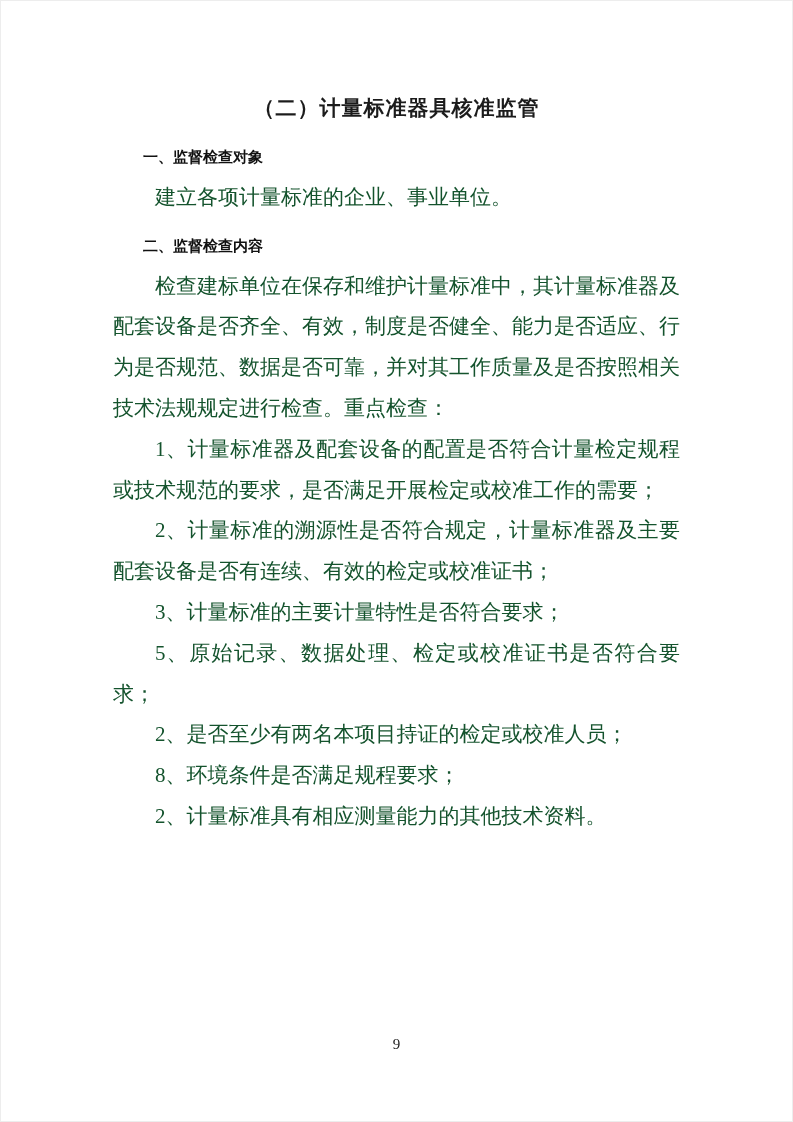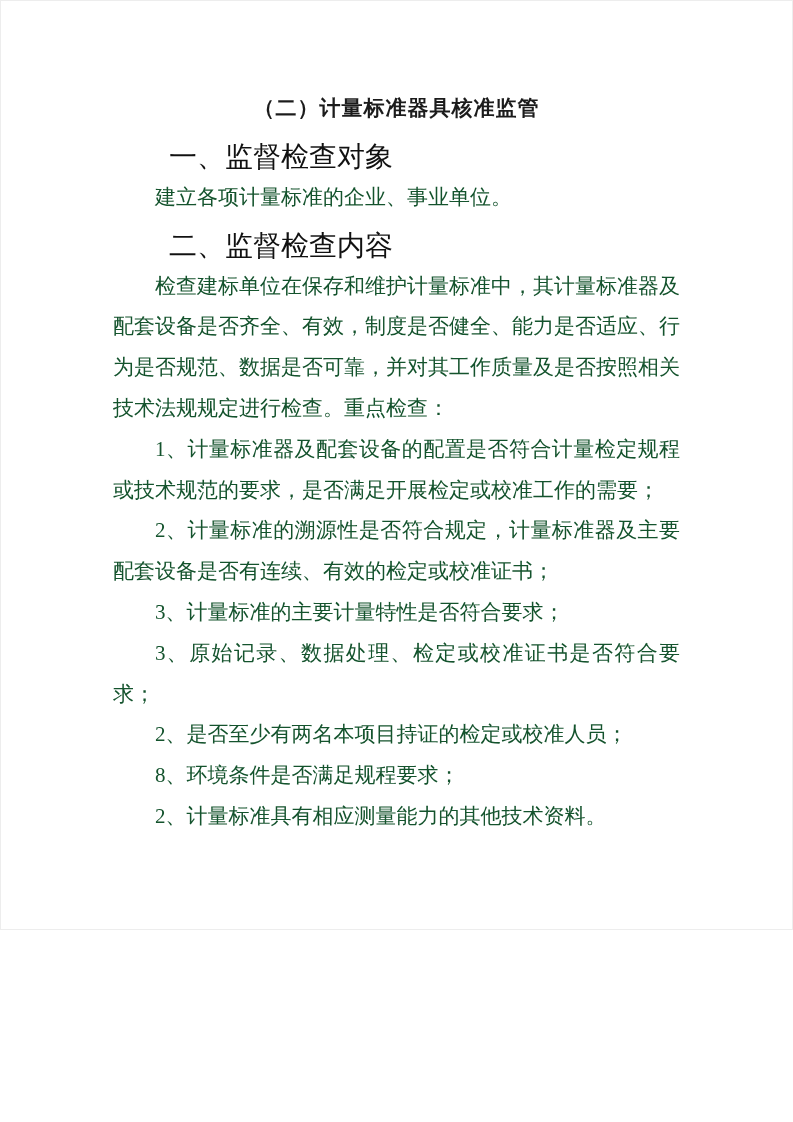--- a/index.html
+++ b/index.html
@@ -3,21 +3,21 @@
 <meta charset="utf-8">
 <style>
   * { margin: 0; padding: 0; box-sizing: border-box; }
   html, body {
     background: #ffffff;
     font-family: "Liberation Serif", "DejaVu Serif", serif;
   }
   .page {
     position: relative;
     width: 793px;
-    height: 930px;
+    height: 1122px;
     margin: 0 auto;
     background: #ffffff;
     outline: 1px solid #ededed;
     outline-offset: -1px;
     overflow: hidden;
     color: #262626;
   }
   .content {
     position: absolute;
     top: 88px;
@@ -30,24 +30,24 @@
     text-align: center;
     color: #1b1b1b;
     line-height: 41px;
     letter-spacing: 1px;
     margin-bottom: 2px;
     font-family: "Liberation Serif", "DejaVu Serif", serif;
   }
   .block { font-size: 21px; line-height: 40.8px; }
   .heading {
     font-family: "Liberation Sans", "DejaVu Sans", sans-serif;
-    font-weight: normal;
+    font-weight: bold;
     color: #111111;
     text-indent: 2em;
-    font-size: 28px;
+    font-size: 15px;
     line-height: 41px;
     margin-top: 7px;
   }
   .para {
     text-align: justify;
     text-justify: inter-ideograph;
     text-indent: 2em;
     line-break: strict;
     color: #14532d;
   }
@@ -78,21 +78,21 @@
 
     <div class="para block">检查建标单位在保存和维护计量标准中，其计量标准器及配套设备是否齐全、有效，制度是否健全、能力是否适应、行为是否规范、数据是否可靠，并对其工作质量及是否按照相关技术法规规定进行检查。重点检查：</div>
 
     <div class="para block">1、计量标准器及配套设备的配置是否符合计量检定规程或技术规范的要求，是否满足开展检定或校准工作的需要；</div>
 
     <div class="para block">2、计量标准的溯源性是否符合规定，计量标准器及主要配套设备是否有连续、有效的检定或校准证书；</div>
 
     <div class="para block">3、计量标准的主要计量特性是否符合要求；</div>
 
 
-    <div class="para block">3、原始记录、数据处理、检定或校准证书是否符合要求；</div>
+    <div class="para block">5、原始记录、数据处理、检定或校准证书是否符合要求；</div>
 
 
     <div class="para block">2、是否至少有两名本项目持证的检定或校准人员；</div>
 
     <div class="para block">8、环境条件是否满足规程要求；</div>
 
     <div class="para block">2、计量标准具有相应测量能力的其他技术资料。</div>
 
   </div>
 

